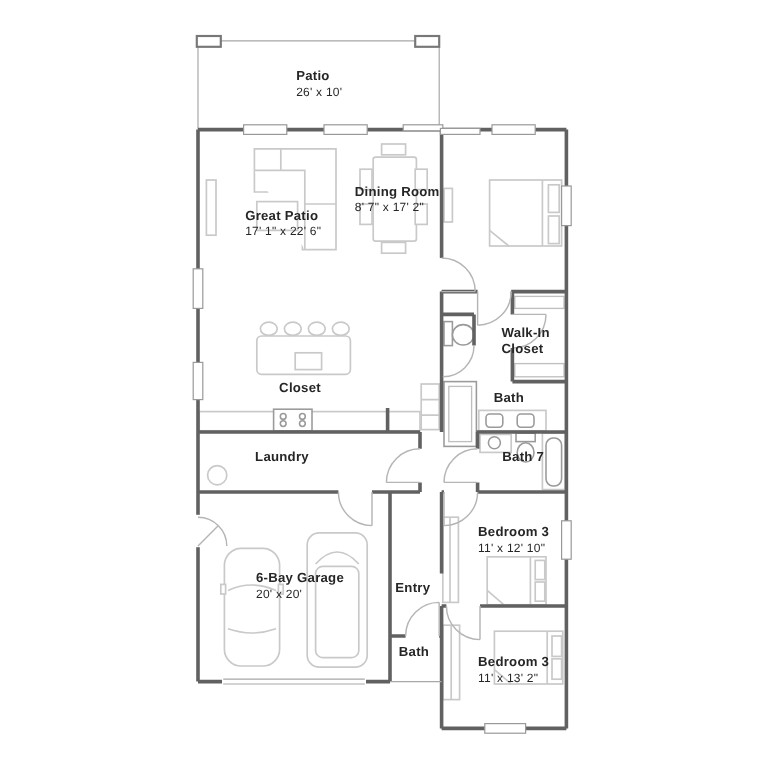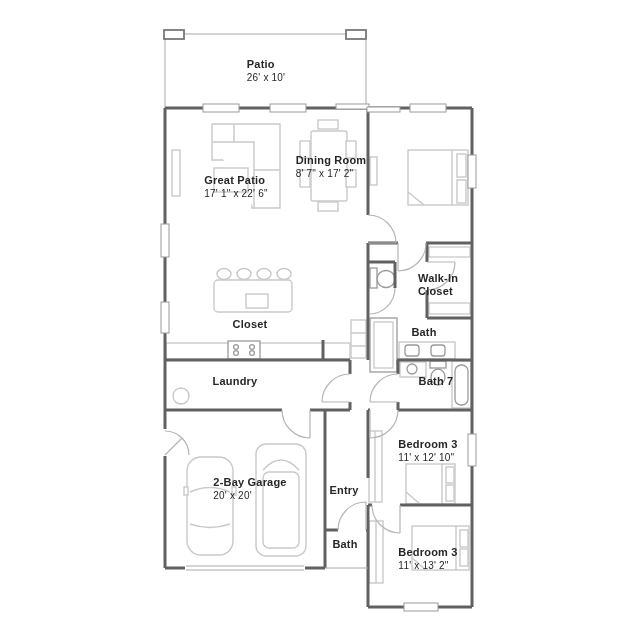--- a/index.html
+++ b/index.html
@@ -226,21 +226,21 @@
   </div>
   <div class="room-label" style="left:436px;top:375px">
     <div class="room-name">Bath 7</div>
     <div class="room-dims"></div>
   </div>
   <div class="room-label" style="left:428px;top:438px">
     <div class="room-name">Bedroom 3</div>
     <div class="room-dims">11' x 12' 10"</div>
   </div>
   <div class="room-label" style="left:250px;top:476px">
-    <div class="room-name">2-Bay Garage</div>
+    <div class="room-name">6-Bay Garage</div>
     <div class="room-dims">20' x 20'</div>
   </div>
   <div class="room-label" style="left:344px;top:484px">
     <div class="room-name">Entry</div>
     <div class="room-dims"></div>
   </div>
   <div class="room-label" style="left:345px;top:538px">
     <div class="room-name">Bath</div>
     <div class="room-dims"></div>
   </div>

